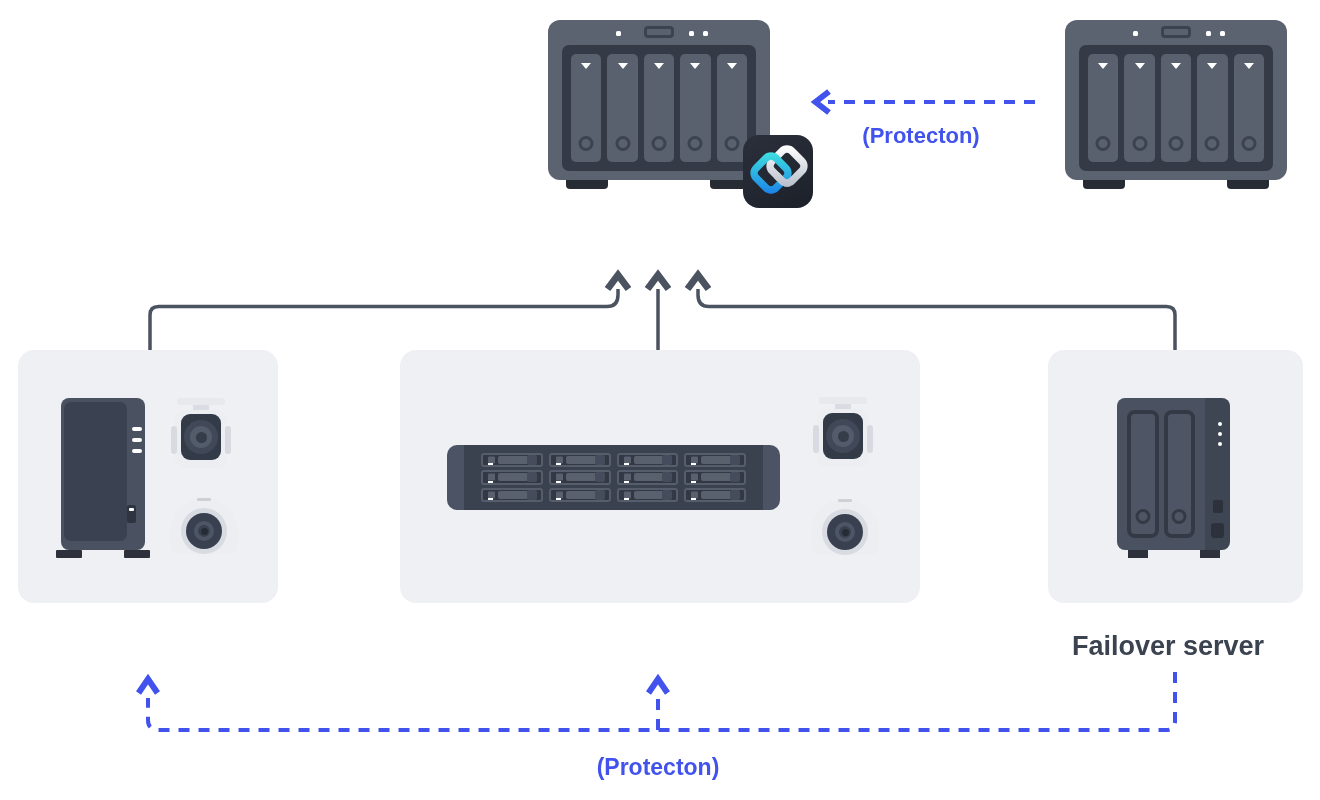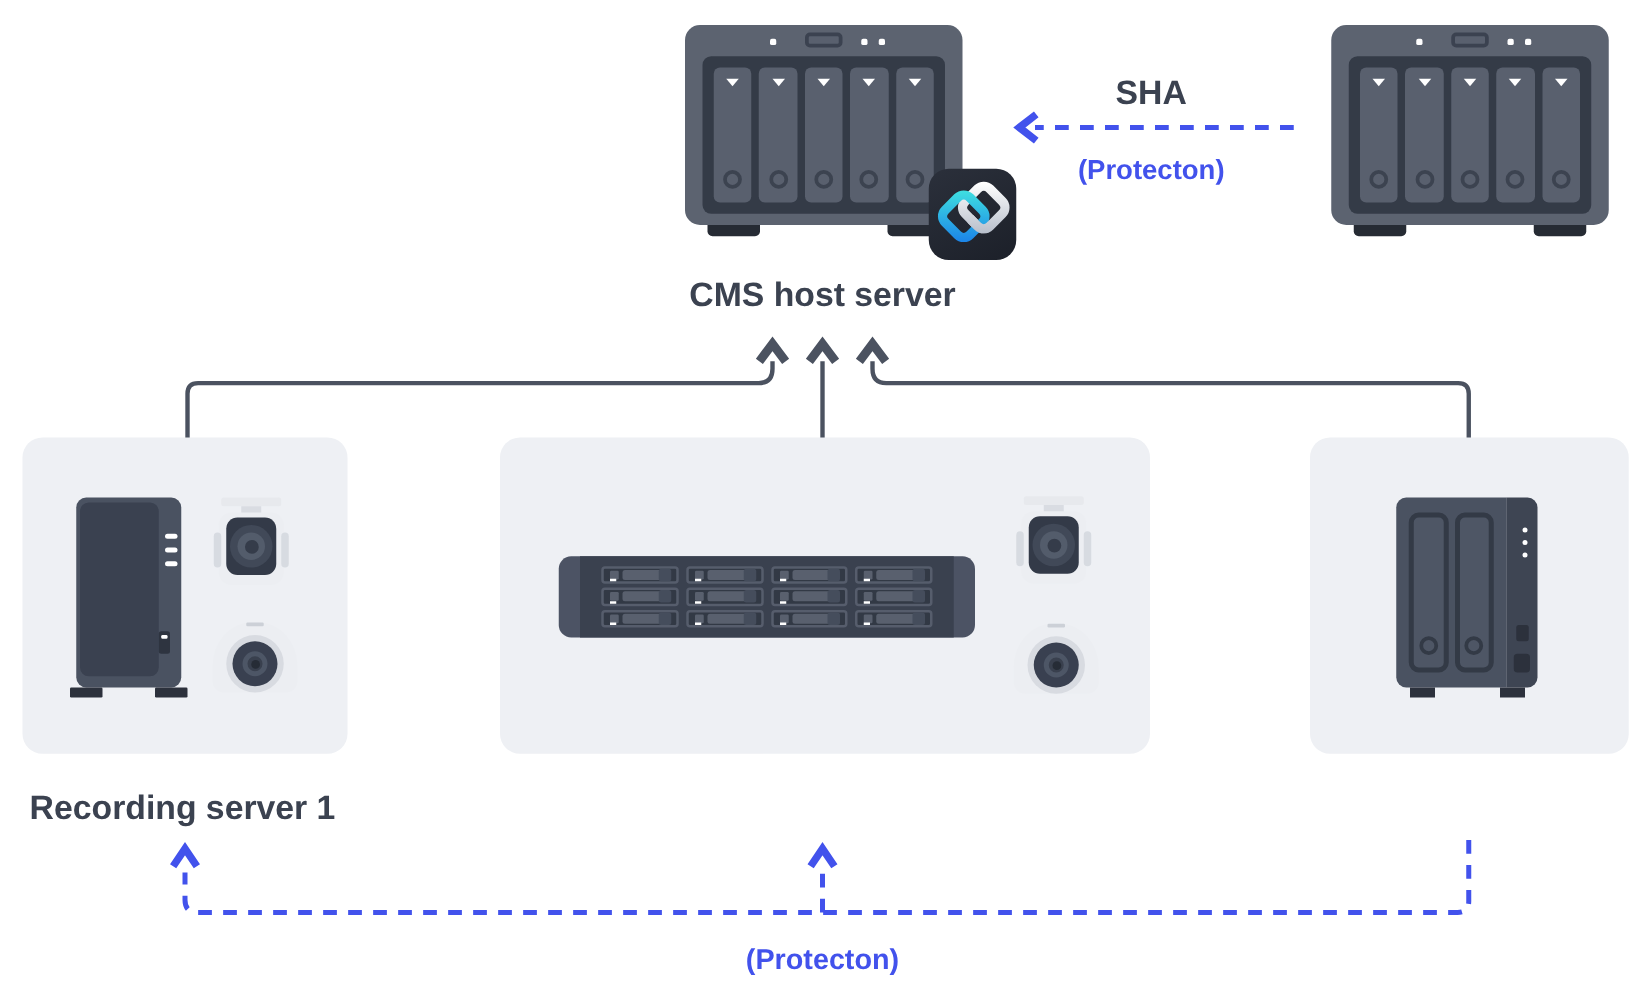--- a/index.html
+++ b/index.html
@@ -177,21 +177,20 @@
       <g fill="none" stroke-width="7.5">
         <rect x="-14" y="-14" width="28" height="28" rx="7" transform="translate(44,31) rotate(45)" stroke="url(#whiteGrad)"></rect>
         <rect x="-14" y="-14" width="28" height="28" rx="7" transform="translate(28,38) rotate(45)" stroke="url(#tealGrad)"></rect>
         <g clip-path="url(#lowerCross)">
           <rect x="-14" y="-14" width="28" height="28" rx="7" transform="translate(44,31) rotate(45)" stroke="url(#whiteGrad)"></rect>
         </g>
       </g>
     </svg>
   </div>
 
-  <div class="label" style="left:498px;top:221px;width:320px;font-size:27px;">CMS host server</div>
 
   <div class="nas5" style="left:1065px;top:20px;">
     <span class="n5-dot" style="left:68px;"></span>
     <span class="n5-power"></span>
     <span class="n5-dot" style="left:141px;"></span>
     <span class="n5-dot" style="left:155px;"></span>
     <div class="n5-panel">
       <div class="n5-bay">
           <i class="tri"></i>
           <i class="ring"></i>
@@ -210,21 +209,20 @@
         </div>
       <div class="n5-bay">
           <i class="tri"></i>
           <i class="ring"></i>
         </div>
     </div>
     <span class="n5-foot fl"></span>
     <span class="n5-foot fr"></span>
   </div>
 
-  <div class="label" style="left:841px;top:59px;width:160px;font-size:27px;">SHA</div>
   <div class="label blue" style="left:821px;top:123px;width:200px;font-size:22px;">(Protecton)</div>
 
   <div class="panelbox" style="left:18px;"></div>
   <div class="tower">
     <div class="tw-front"></div>
     <span class="tw-dash" style="top:29px;"></span>
     <span class="tw-dash" style="top:40px;"></span>
     <span class="tw-dash" style="top:51px;"></span>
     <span class="tw-slot"></span>
     <span class="tw-foot fl"></span>
@@ -246,21 +244,20 @@
   <div class="cam-turret" style="left:170px;top:496px;">
     <div class="ct-base"></div>
       <span class="ct-notch"></span>
     <div class="ct-ring"></div>
     <div class="ct-lens">
       <div class="ct-lens-mid">
           <div class="ct-lens-core"></div>
         </div>
     </div>
   </div>
-  <div class="label" style="left:16px;top:631px;width:260px;font-size:27px;">Recording server 1</div>
 
   <div class="panelbox" style="left:400px;width:520px;"></div>
   <div class="rack">
     <div class="rk-mid"></div>
     <div class="rk-grid">
       <div class="tray">
           <span class="tsq"></span>
           <span class="tbar"></span>
           <span class="trq"></span>
           <span class="tled"></span>
@@ -370,16 +367,17 @@
         </div>
     </div>
     <span class="n2-dot" style="top:24px;"></span>
     <span class="n2-dot" style="top:34px;"></span>
     <span class="n2-dot" style="top:44px;"></span>
     <span class="n2-port1"></span>
     <span class="n2-port2"></span>
     <span class="n2-foot fl"></span>
     <span class="n2-foot fr"></span>
   </div>
+  <div class="label" style="left:1043px;top:631px;width:250px;font-size:27px;">Failover server</div>
 
   <div class="label blue" style="left:558px;top:754px;width:200px;font-size:23px;">(Protecton)</div>
 
 </div>
 
 </body></html>

